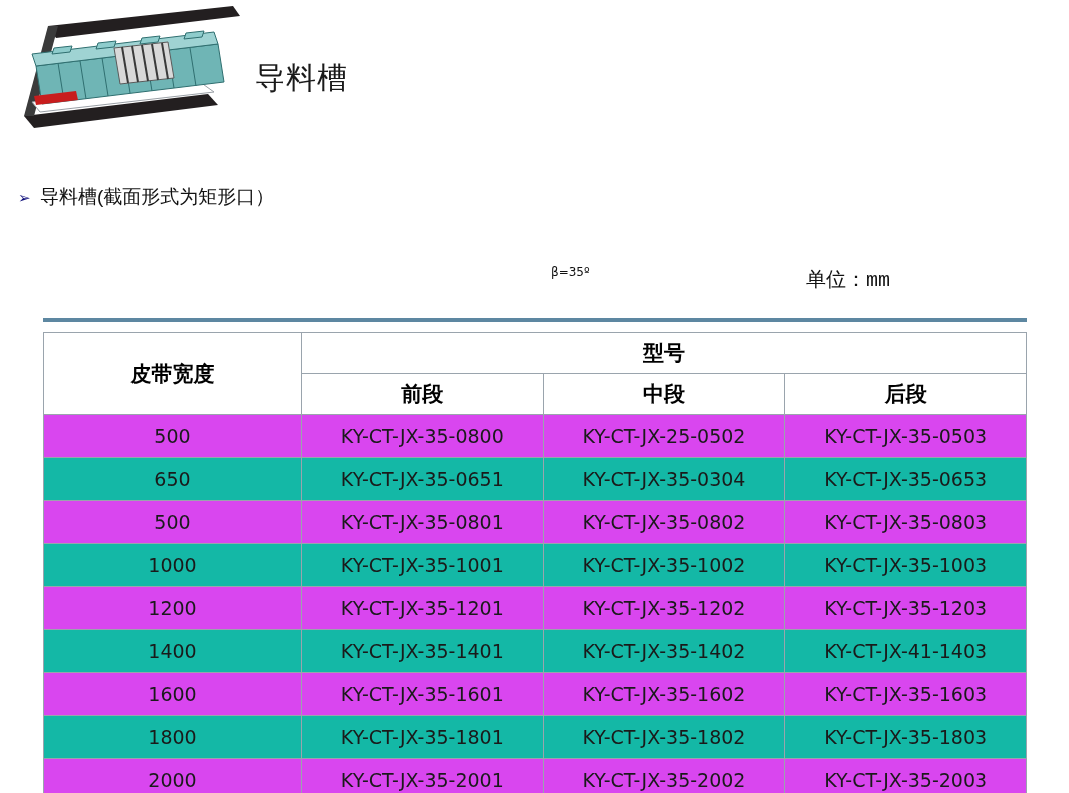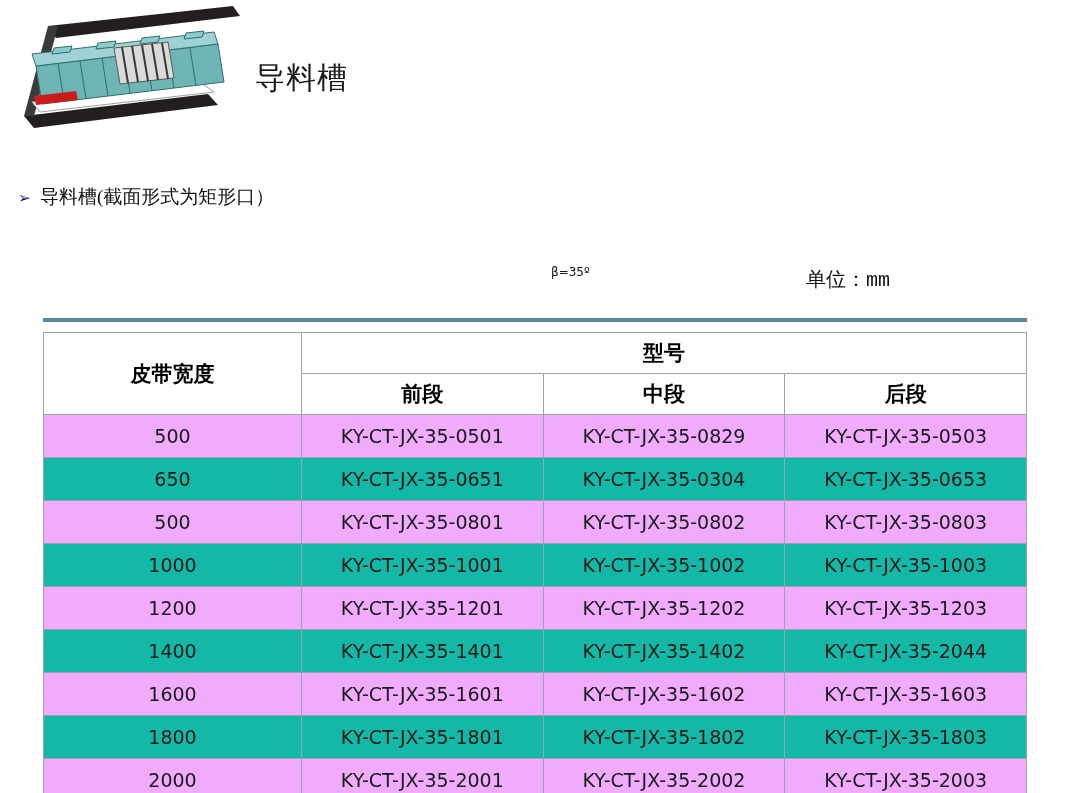--- a/index.html
+++ b/index.html
@@ -55,21 +55,21 @@
   }
   .bullet-marker {
     width: 22px;
     font-size: 15px;
     color: #0d0d7a;
     line-height: 1;
   }
   .bullet-text {
     font-size: 19px;
     color: #111111;
-    font-family: Liberation Serif, serif;
+    font-family: Liberation Sans, sans-serif;
   }
 
   
   .note-beta {
     position: absolute;
     left: 551px;
     top: 265px;
     font-size: 12px;
     color: #111111;
     font-family: "DejaVu Sans", "Liberation Sans", sans-serif;
@@ -124,21 +124,21 @@
   }
   td.width-cell {
     font-size: 20px;
   }
   table.spec td {
     font-size: 19px;
     height: 40px;
     color: #1a1a1a;
   }
   tr.shaded td {
-    background: #f0abfc;
+    background: #d946ef;
   }
   tr.plain td {
     background: #14b8a6;
   }
 </style>
 </head>
 <body>
 
 <div class="header">
 
@@ -210,22 +210,22 @@
       </tr>
       <tr>
         <th>前段</th>
         <th>中段</th>
         <th>后段</th>
       </tr>
     </thead>
     <tbody>
       <tr class="shaded">
         <td class="width-cell">500</td>
-        <td>KY-CT-JX-35-0501</td>
-        <td>KY-CT-JX-35-0829</td>
+        <td>KY-CT-JX-35-0800</td>
+        <td>KY-CT-JX-25-0502</td>
         <td>KY-CT-JX-35-0503</td>
       </tr>
       <tr class="plain">
         <td class="width-cell">650</td>
         <td>KY-CT-JX-35-0651</td>
         <td>KY-CT-JX-35-0304</td>
         <td>KY-CT-JX-35-0653</td>
       </tr>
       <tr class="shaded">
         <td class="width-cell">500</td>
@@ -242,21 +242,21 @@
       <tr class="shaded">
         <td class="width-cell">1200</td>
         <td>KY-CT-JX-35-1201</td>
         <td>KY-CT-JX-35-1202</td>
         <td>KY-CT-JX-35-1203</td>
       </tr>
       <tr class="plain">
         <td class="width-cell">1400</td>
         <td>KY-CT-JX-35-1401</td>
         <td>KY-CT-JX-35-1402</td>
-        <td>KY-CT-JX-35-2044</td>
+        <td>KY-CT-JX-41-1403</td>
       </tr>
       <tr class="shaded">
         <td class="width-cell">1600</td>
         <td>KY-CT-JX-35-1601</td>
         <td>KY-CT-JX-35-1602</td>
         <td>KY-CT-JX-35-1603</td>
       </tr>
       <tr class="plain">
         <td class="width-cell">1800</td>
         <td>KY-CT-JX-35-1801</td>

